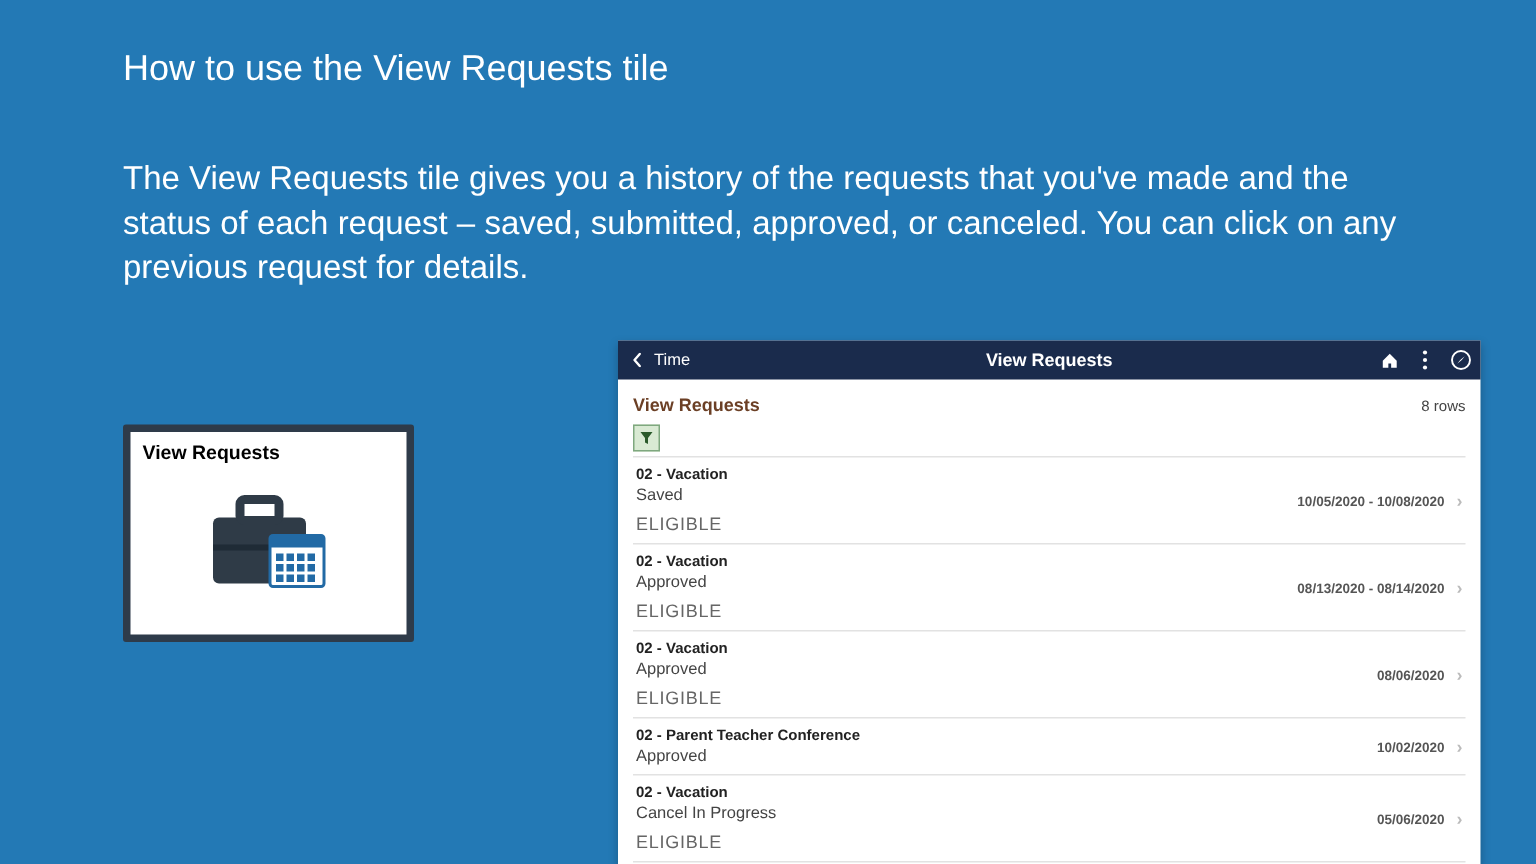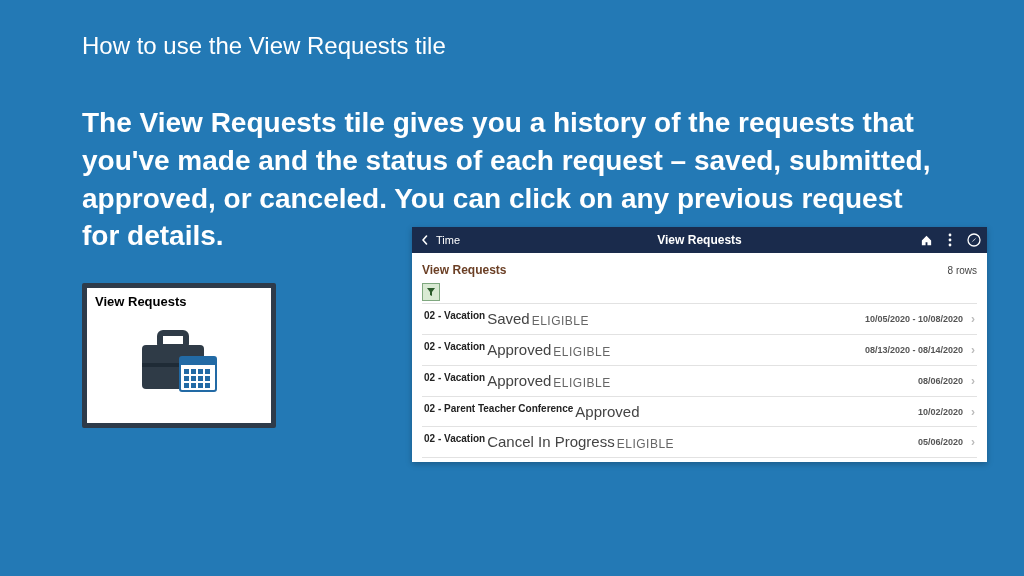--- a/index.html
+++ b/index.html
@@ -17,22 +17,22 @@
     top: 32px;
     left: 82px;
     font-size: 24px;
     font-weight: 300;
   }
   .slide-body {
     position: absolute;
     top: 104px;
     left: 82px;
     right: 82px;
-    font-size: 28px;
-    font-weight: 700;
+    font-size: 22px;
+    font-weight: 400;
     line-height: 1.35;
   }
   .tile {
     position: absolute;
     top: 283px;
     left: 82px;
     width: 194px;
     height: 145px;
     background: #fff;
     border: 5px solid #2e3b4a;
@@ -119,23 +119,23 @@
 
   .list { border-top: 1px solid #e2e2e2; }
   .list-row {
     display: flex;
     align-items: flex-start;
     justify-content: space-between;
     border-bottom: 1px solid #e2e2e2;
     padding: 6px 2px 6px 2px;
     cursor: pointer;
   }
-  .row-left { display: flex; flex-direction: row; gap: 2px; }
+  .row-left { display: flex; flex-direction: column; gap: 2px; }
   .row-type { font-size: 10px; font-weight: 700; color: #222; }
-  .row-status { font-size: 15px; color: #444; }
+  .row-status { font-size: 11px; color: #444; }
   .row-elig { font-size: 12px; color: #666; letter-spacing: .5px; margin-top: 4px; }
   .row-right { display: flex; align-items: center; gap: 8px; align-self: center; font-weight: bold; }
   .row-date { font-size: 9px; color: #555; white-space: nowrap; }
   .chev { color: #bbb; font-size: 12px; }
 </style>
 </head>
 <body>
 
 <div class="slide-title">How to use the View Requests tile</div>
 <div class="slide-body">The View Requests tile gives you a history of the requests that you've made and the status of each request – saved, submitted, approved, or canceled. You can click on any previous request for details.</div>

